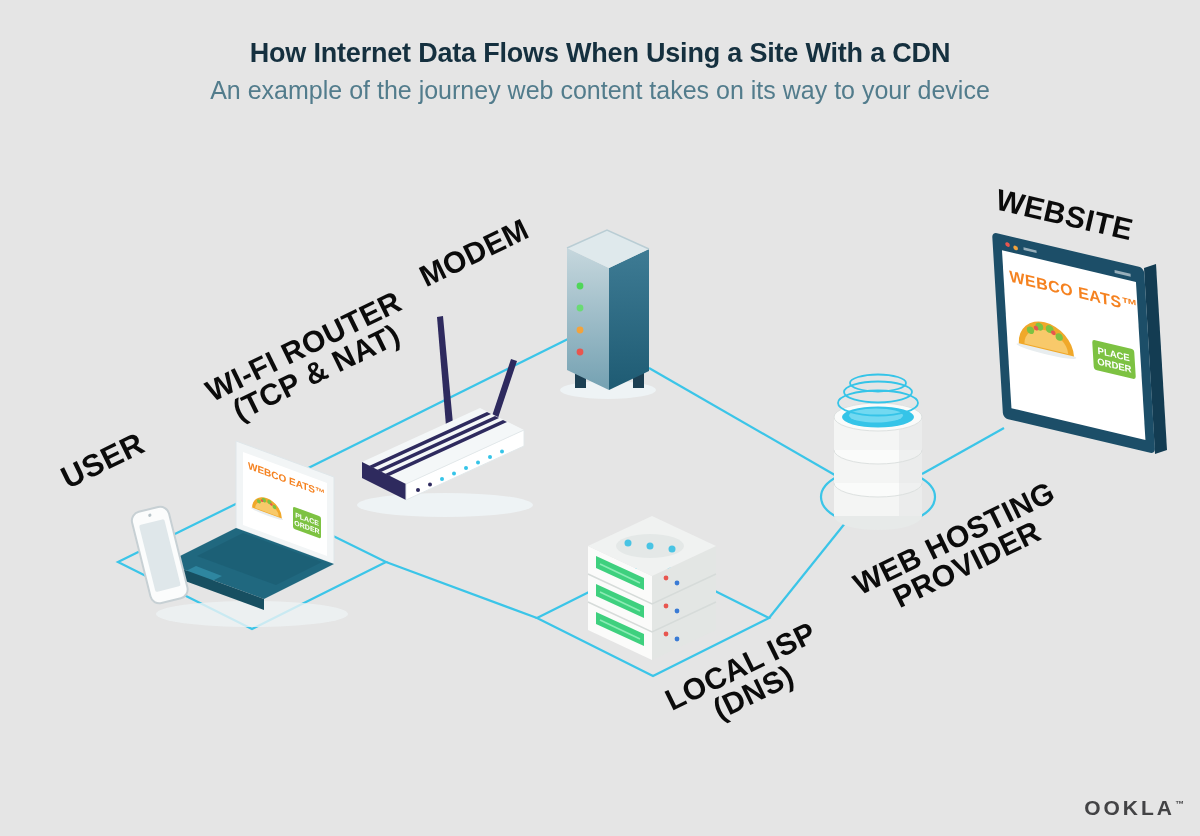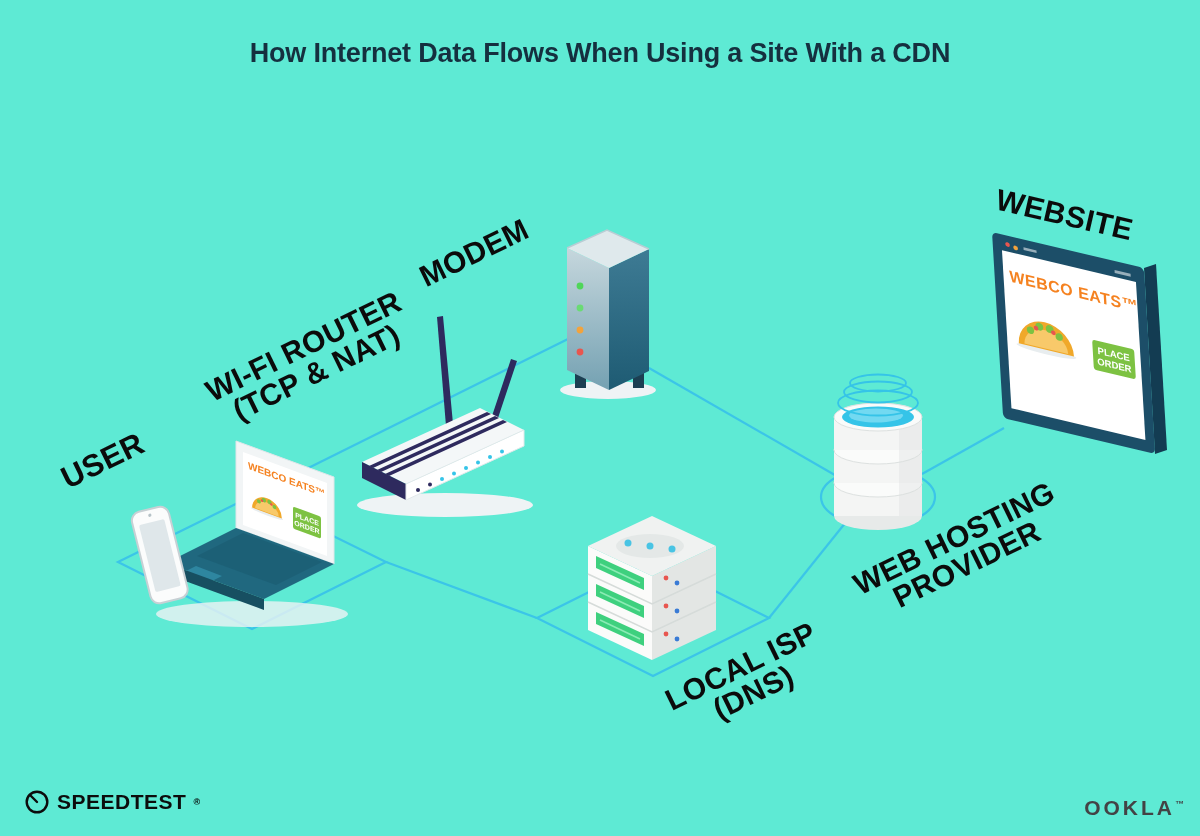--- a/index.html
+++ b/index.html
@@ -1,16 +1,16 @@
 <!DOCTYPE html>
 <html><head>
 <meta charset="utf-8">
 <style>
   body{margin:0;background:#fff}
-  .stage{position:relative;width:1200px;height:836px;background:#5eead4;overflow:hidden;
+  .stage{position:relative;width:1200px;height:836px;background:#e5e5e5;overflow:hidden;
          font-family:"Liberation Sans",sans-serif;}
   .title{position:absolute;top:38px;left:0;width:100%;text-align:center;
          font-size:27px;font-weight:bold;color:#15303f;letter-spacing:-0.2px}
   .subtitle{position:absolute;top:76px;left:0;width:100%;text-align:center;
          font-size:25px;font-weight:400;color:#527c8c}
   .scene{position:absolute;left:0;top:0;width:1200px;height:836px}
   .label{position:absolute;font-weight:bold;color:#0b0b0b;text-align:center;
          line-height:0.98;letter-spacing:0.4px;white-space:nowrap}
   .label-user{left:38px;top:446px;width:130px;font-size:31px;transform:rotate(-26deg)}
   .label-router{left:192px;top:330px;width:236px;font-size:30px;transform:rotate(-26deg)}
@@ -24,20 +24,21 @@
   .footer-right{position:absolute;right:13px;top:796px;font-size:21px;font-weight:600;
          color:#434345;letter-spacing:3px}
   svg text{font-family:"Liberation Sans",sans-serif}
 </style>
 </head>
 <body>
 
 <div class="stage">
 
   <div class="title">How Internet Data Flows When Using a Site With a CDN</div>
+  <div class="subtitle">An example of the journey web content takes on its way to your device</div>
 
   <svg class="scene" viewBox="0 0 1200 836">
     <defs>
       <linearGradient id="modemL" x1="0" y1="0" x2="0" y2="1">
         <stop offset="0" stop-color="#c6d7dd"></stop>
           <stop offset="1" stop-color="#74a1b2"></stop>
       </linearGradient>
       <linearGradient id="modemR" x1="0" y1="0" x2="0" y2="1">
         <stop offset="0" stop-color="#3E7B94"></stop>
           <stop offset="1" stop-color="#1E5B73"></stop>
@@ -213,25 +214,17 @@
   </div>
   <div class="label label-hosting">
     <div>WEB HOSTING</div>
     <div>PROVIDER</div>
   </div>
   <div class="label label-isp">
     <div>LOCAL ISP</div>
     <div>(DNS)</div>
   </div>
 
-  <div class="footer-left">
-    <svg width="26" height="26" viewBox="0 0 26 26">
-      <circle cx="13" cy="13" r="10.3" fill="none" stroke="#0c0c0c" stroke-width="2.4"></circle>
-      <line x1="13" y1="13" x2="6.5" y2="6.5" stroke="#0c0c0c" stroke-width="2.4" stroke-linecap="round"></line>
-    </svg>
-    <span class="speedtest-text">SPEEDTEST</span>
-    <span class="mark">®</span>
-  </div>
   <div class="footer-right">
     <span>OOKLA</span><span class="mark">™</span>
   </div>
 
 </div>
 
 </body></html>

